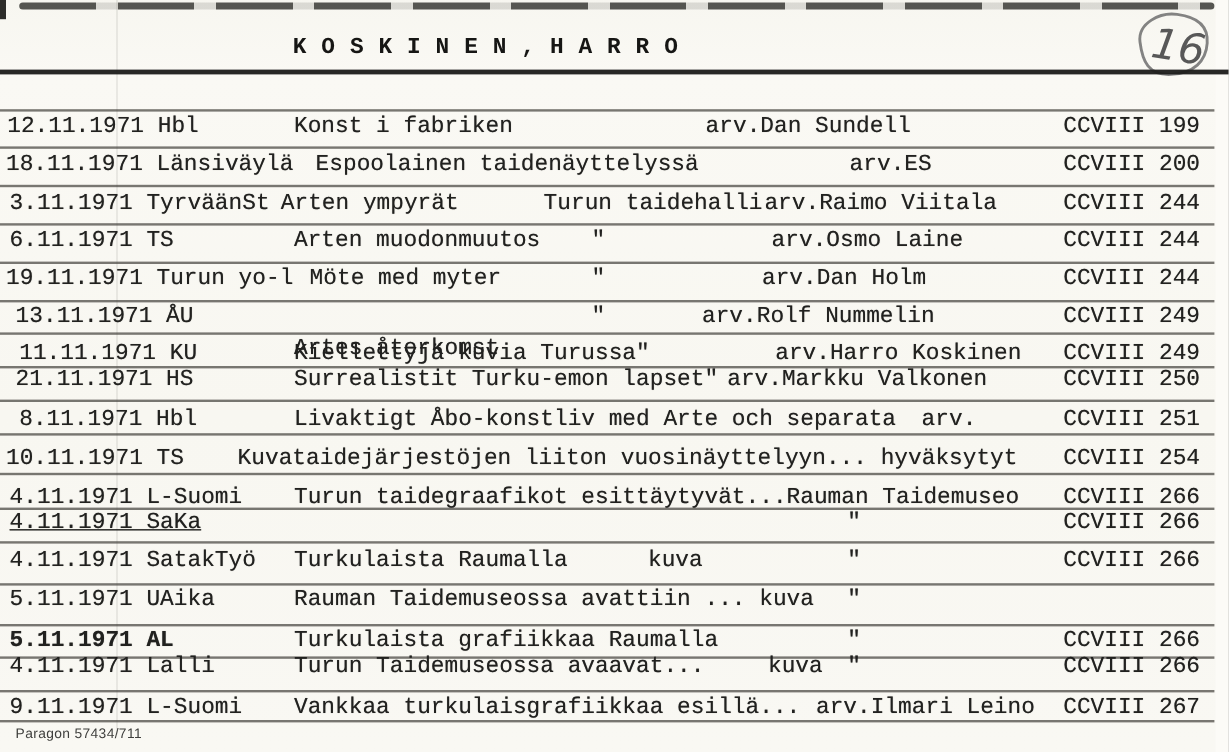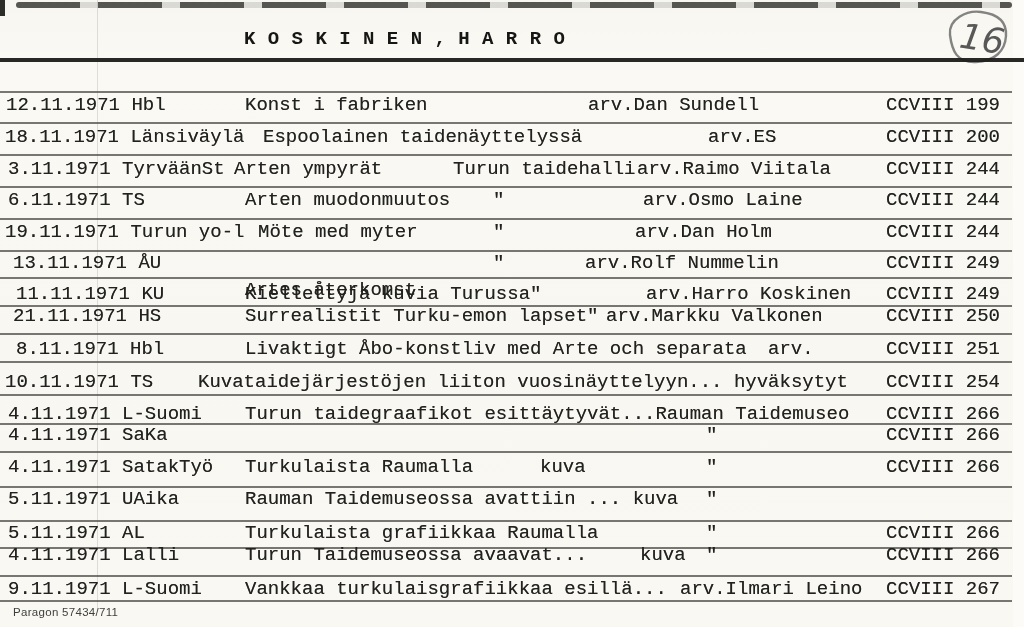--- a/index.html
+++ b/index.html
@@ -144,38 +144,38 @@
         <span class="cell" style="left: 5px;">10.11.1971 TS</span>
         <span class="cell" style="left: 198px;">Kuvataidejärjestöjen liiton vuosinäyttelyyn... hyväksytyt</span>
         <span class="cell" style="left: 886px;">CCVIII 254</span>
       </div>
       <div class="row" style="top: 405px;">
         <span class="cell" style="left: 8px;">4.11.1971 L-Suomi</span>
         <span class="cell" style="left: 245px;">Turun taidegraafikot esittäytyvät...Rauman Taidemuseo</span>
         <span class="cell" style="left: 886px;">CCVIII 266</span>
       </div>
       <div class="row" style="top: 426px;">
-        <span class="cell" style="left: 8px;">4.11.1971 SaKa</span>
+        <span class="cell" style="left: 8px; text-decoration: underline;">4.11.1971 SaKa</span>
         <span class="cell" style="left: 706px;">"</span>
         <span class="cell" style="left: 886px;">CCVIII 266</span>
       </div>
       <div class="row" style="top: 458px;">
         <span class="cell" style="left: 8px;">4.11.1971 SatakTyö</span>
         <span class="cell" style="left: 245px;">Turkulaista Raumalla</span>
         <span class="cell" style="left: 540px;">kuva</span>
         <span class="cell" style="left: 706px;">"</span>
         <span class="cell" style="left: 886px;">CCVIII 266</span>
       </div>
       <div class="row" style="top: 490px;">
         <span class="cell" style="left: 8px;">5.11.1971 UAika</span>
         <span class="cell" style="left: 245px;">Rauman Taidemuseossa avattiin ... kuva</span>
         <span class="cell" style="left: 706px;">"</span>
       </div>
       <div class="row" style="top: 524px;">
-        <span class="cell" style="left: 8px;">5.11.1971 AL</span>
+        <span class="cell" style="left: 8px; font-weight: bold;">5.11.1971 AL</span>
         <span class="cell" style="left: 245px;">Turkulaista grafiikkaa Raumalla</span>
         <span class="cell" style="left: 706px;">"</span>
         <span class="cell" style="left: 886px;">CCVIII 266</span>
       </div>
       <div class="row" style="top: 546px;">
         <span class="cell" style="left: 8px;">4.11.1971 Lalli</span>
         <span class="cell" style="left: 245px;">Turun Taidemuseossa avaavat...</span>
         <span class="cell" style="left: 640px;">kuva</span>
         <span class="cell" style="left: 706px;">"</span>
         <span class="cell" style="left: 886px;">CCVIII 266</span>

